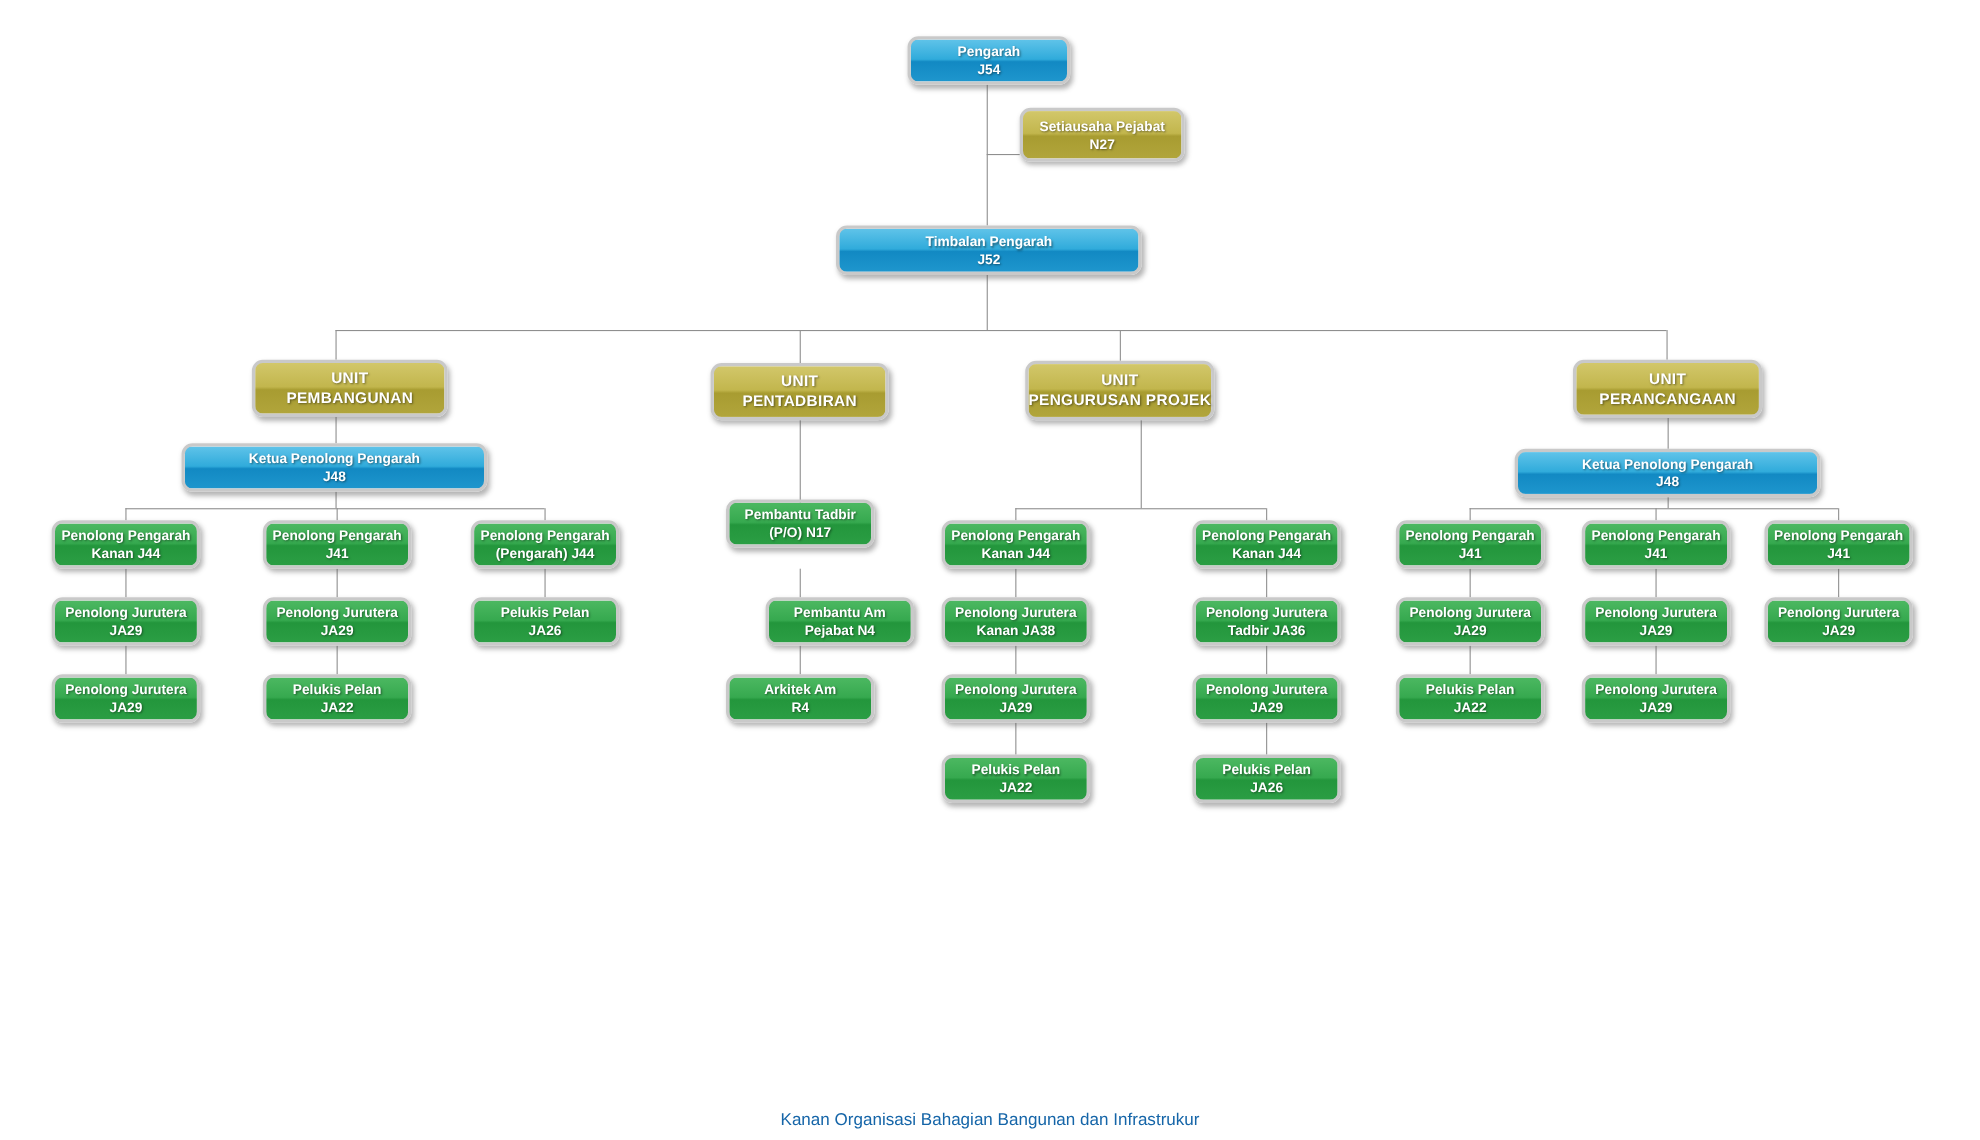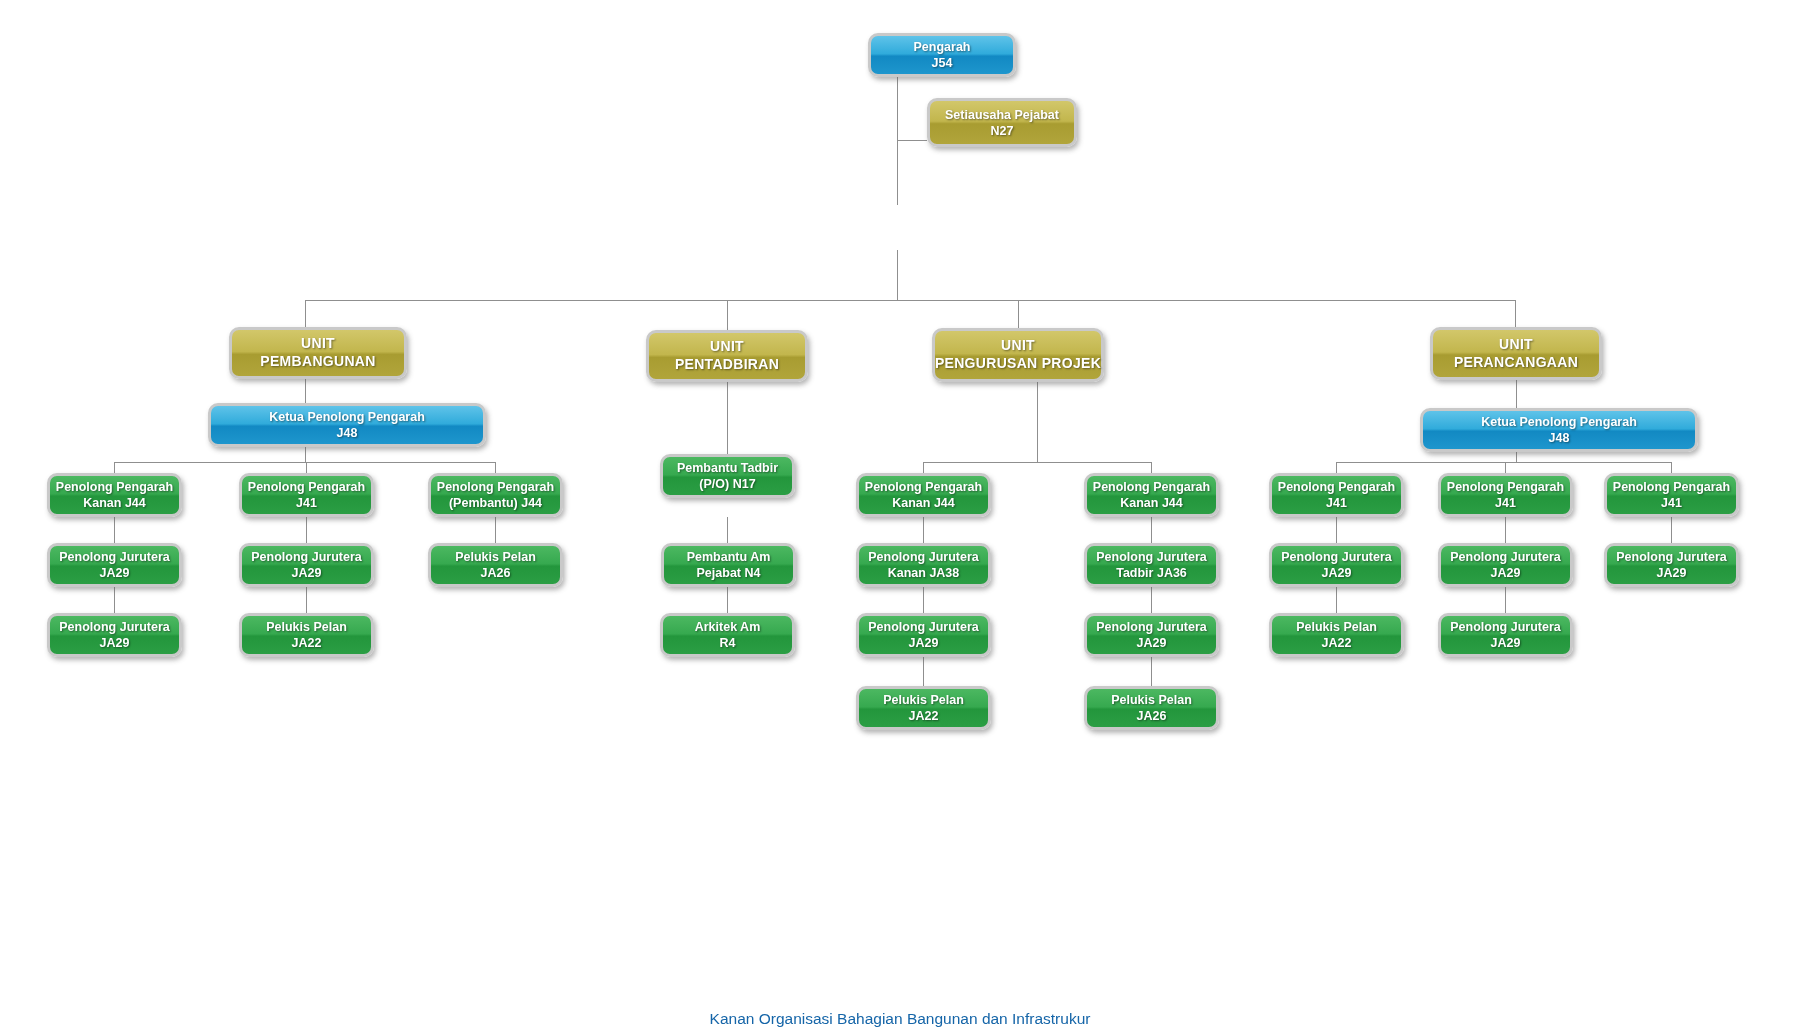--- a/index.html
+++ b/index.html
@@ -11,21 +11,21 @@
   .hline{position:absolute;height:1px;background:#8f8f8f;}
   .node{
     position:absolute;border:3px solid #c9c9c9;border-radius:10px;
     box-shadow:2px 3px 5px rgba(90,90,90,.45);
     display:flex;flex-direction:column;align-items:center;justify-content:center;
     text-align:center;color:#fff;font-weight:bold;
     text-shadow:1px 1px 2px rgba(0,0,0,.45);
     box-sizing:border-box;line-height:1.28;font-size:12.5px;
   }
   .node .l1,.node .l2{display:block;white-space:nowrap;}
-  .blue{background:linear-gradient(180deg,#5fc3e9 0%,#30abdb 47%,#1289c3 53%,#1e96cd 100%);margin-left:43px;}
+  .blue{background:linear-gradient(180deg,#5fc3e9 0%,#30abdb 47%,#1289c3 53%,#1e96cd 100%);}
   .olive{background:linear-gradient(180deg,#d2c76a 0%,#c2b64d 47%,#a89c31 53%,#b1a53b 100%);}
   .green{background:linear-gradient(180deg,#4cb861 0%,#36a94f 47%,#23963c 53%,#2b9e44 100%);}
   .unit{font-size:14px;letter-spacing:.3px;}
   .caption{
     position:absolute;left:0;right:0;top:1010px;text-align:center;
     color:#1565a8;font-size:15.5px;font-weight:normal;
   }
 </style>
 </head>
 <body>
@@ -81,20 +81,24 @@
   <div class="vline" style="left:1671px;top:517px;height:26px"></div>
 
   <div class="node blue" style="left:825px;top:33px;width:148px;height:44px">
     <span class="l1">Pengarah</span>
     <span class="l2">J54</span>
   </div>
   <div class="node olive" style="left:927px;top:98px;width:150px;height:49px">
     <span class="l1">Setiausaha Pejabat</span>
     <span class="l2">N27</span>
   </div>
+  <div class="node blue" style="left:760px;top:205px;width:278px;height:45px">
+    <span class="l1">Timbalan Pengarah</span>
+    <span class="l2">J52</span>
+  </div>
 
   <div class="node olive unit" style="left:229px;top:327px;width:178px;height:52px">
     <span class="l1">UNIT</span>
     <span class="l2">PEMBANGUNAN</span>
   </div>
   <div class="node olive unit" style="left:646px;top:330px;width:162px;height:52px">
     <span class="l1">UNIT</span>
     <span class="l2">PENTADBIRAN</span>
   </div>
   <div class="node olive unit" style="left:932px;top:328px;width:172px;height:54px">
@@ -134,32 +138,32 @@
   <div class="node green" style="left:239px;top:543px;width:135px;height:44px">
     <span class="l1">Penolong Jurutera</span>
     <span class="l2">JA29</span>
   </div>
   <div class="node green" style="left:239px;top:613px;width:135px;height:44px">
     <span class="l1">Pelukis Pelan</span>
     <span class="l2">JA22</span>
   </div>
   <div class="node green" style="left:428px;top:473px;width:135px;height:44px">
     <span class="l1">Penolong Pengarah</span>
-    <span class="l2">(Pembantu) J44</span>
+    <span class="l2">(Pengarah) J44</span>
   </div>
   <div class="node green" style="left:428px;top:543px;width:135px;height:44px">
     <span class="l1">Pelukis Pelan</span>
     <span class="l2">JA26</span>
   </div>
 
   <div class="node green" style="left:660px;top:454px;width:135px;height:44px">
     <span class="l1">Pembantu Tadbir</span>
     <span class="l2">(P/O) N17</span>
   </div>
-  <div class="node green" style="left:661px;top:543px;width:135px;height:44px">
+  <div class="node green" style="left:696px;top:543px;width:135px;height:44px">
     <span class="l1">Pembantu Am</span>
     <span class="l2">Pejabat  N4</span>
   </div>
   <div class="node green" style="left:660px;top:613px;width:135px;height:44px">
     <span class="l1">Arkitek Am</span>
     <span class="l2">R4</span>
   </div>
 
   <div class="node green" style="left:856px;top:473px;width:135px;height:44px">
     <span class="l1">Penolong Pengarah</span>

